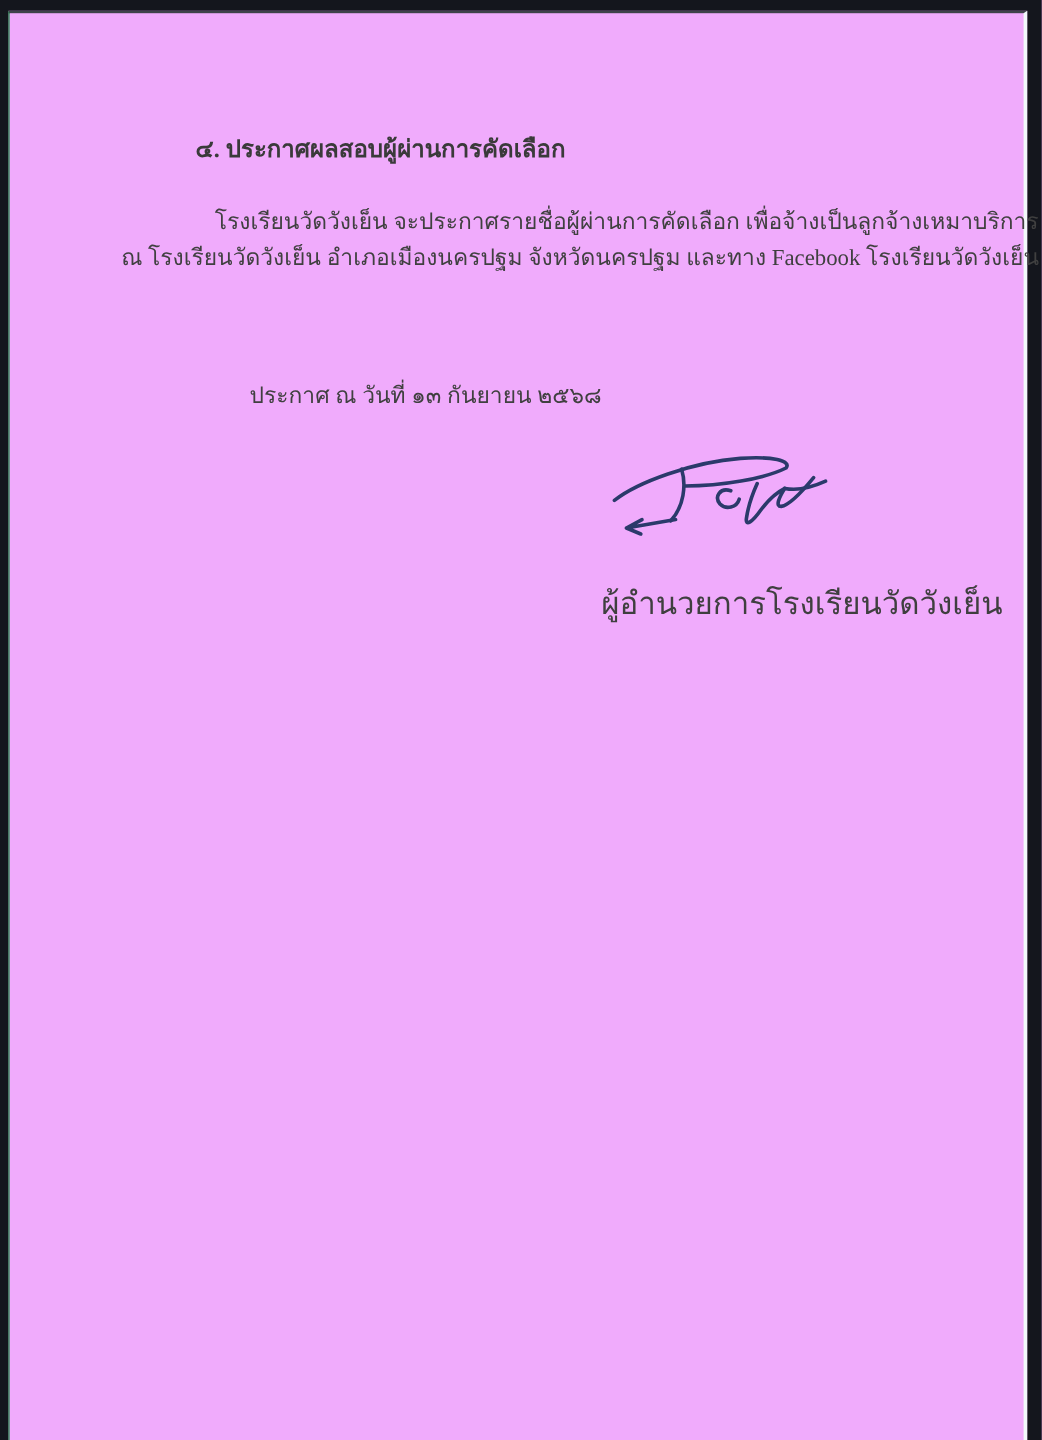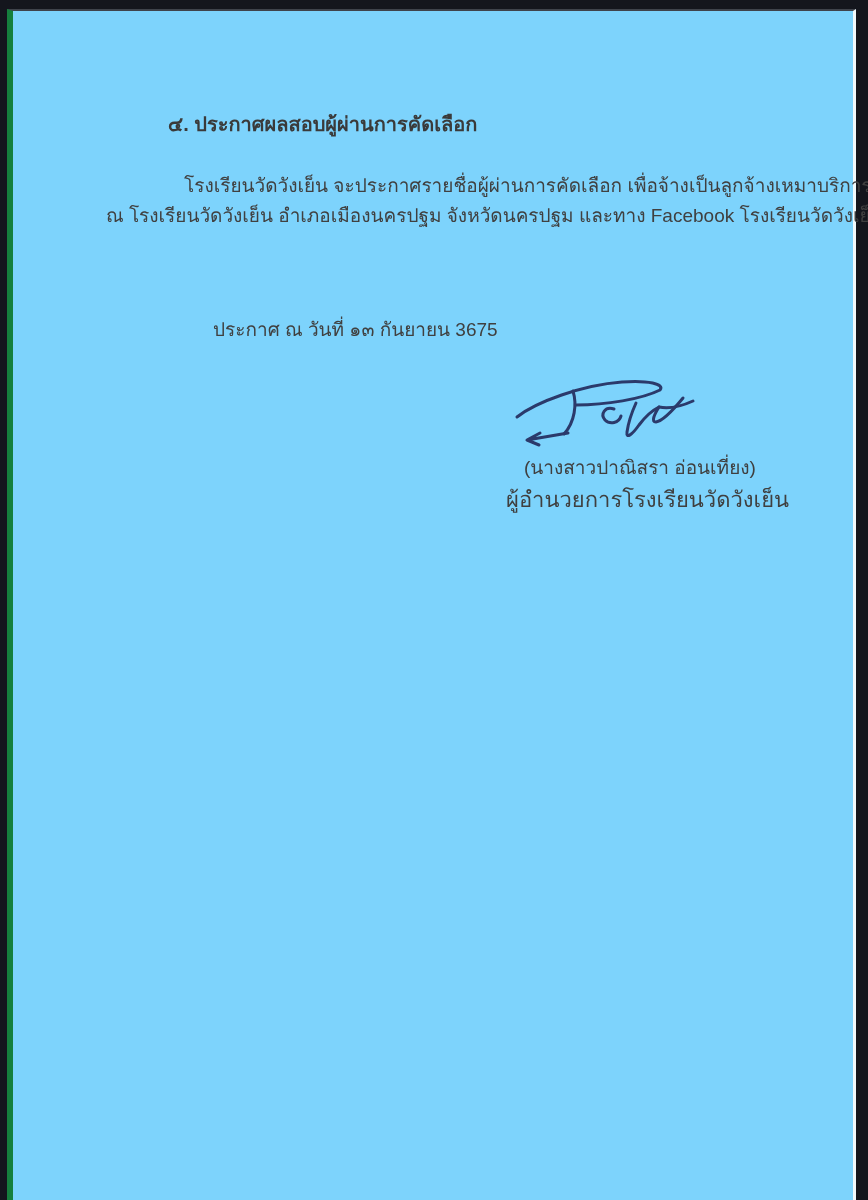--- a/index.html
+++ b/index.html
@@ -18,25 +18,26 @@
     position: absolute;
     inset: 0;
     background: #14161d;
   }
   .paper {
     position: absolute;
     left: 7px;
     top: 9px;
     right: 12px;
     bottom: 0;
-    background: #7dd3fc;
+    background: #f0abfc;
     border-top: 2px solid #3f434b;
-    border-left: 6px solid #15803d;
+    border-left: 1px solid #15803d;
     border-right: 3px solid #f2fafb;
     box-sizing: border-box;
+    font-family: Liberation Serif, serif;
   }
   .heading {
     position: absolute;
     left: 155px;
     top: 97px;
     font-size: 20px;
     font-weight: 700;
     color: #3a3a3a;
     white-space: nowrap;
   }
@@ -80,21 +81,21 @@
     left: 511px;
     top: 441px;
     font-size: 19px;
     color: #3f3f3f;
     white-space: nowrap;
   }
   .sig-title {
     position: absolute;
     left: 493px;
     top: 471px;
-    font-size: 22px;
+    font-size: 26px;
     color: #3f3f3f;
     white-space: nowrap;
   }
 </style>
 </head>
 <body>
 
 <div class="scan-frame">
   <div class="paper">
 
@@ -102,29 +103,28 @@
 
     <div class="body-para">
       <div class="body-line indented">
         <span>โรงเรียนวัดวังเย็น จะประกาศรายชื่อผู้ผ่านการคัดเลือก เพื่อจ้างเป็นลูกจ้างเหมาบริการ ตำแหน่งธุรการ</span>
       </div>
       <div class="body-line">
         <span>ณ โรงเรียนวัดวังเย็น อำเภอเมืองนครปฐม จังหวัดนครปฐม และทาง Facebook โรงเรียนวัดวังเย็น นฐ </span>
       </div>
     </div>
 
-    <div class="issued-line">ประกาศ ณ วันที่ ๑๓ กันยายน 3675</div>
+    <div class="issued-line">ประกาศ ณ วันที่ ๑๓ กันยายน ๒๕๖๘</div>
 
     <svg class="signature-svg" viewBox="0 0 196 88" fill="none" xmlns="http://www.w3.org/2000/svg">
       <path stroke-width="3" stroke-linecap="round" stroke-linejoin="round" fill="none" d="M 7,46 C 26,31 72,14 112,11 C 138,9 155,13 150,19 C 132,28 96,34 66,34" stroke="#2b3a6b"></path>
       <path stroke-width="3" stroke-linecap="round" stroke-linejoin="round" fill="none" d="M 63,20 C 67,33 65,51 54,63" stroke="#2b3a6b"></path>
       <path stroke-width="3" stroke-linecap="round" stroke-linejoin="round" fill="none" d="M 58,62 L 17,69 L 30,62 M 17,69 L 29,74" stroke="#2b3a6b"></path>
       <path stroke-width="3" stroke-linecap="round" stroke-linejoin="round" fill="none" d="M 104,38 C 95,35 90,43 95,49 C 100,54 109,52 111,45" stroke="#2b3a6b"></path>
       <path stroke-width="3" stroke-linecap="round" stroke-linejoin="round" fill="none" d="M 126,32 C 121,43 118,54 117,61 C 116,68 122,64 129,54 C 135,46 141,40 149,36 C 144,44 141,51 146,51 C 153,50 164,38 173,27" stroke="#2b3a6b"></path>
       <path stroke-width="3" stroke-linecap="round" stroke-linejoin="round" fill="none" d="M 149,36 C 159,38 172,35 183,30" stroke="#2b3a6b"></path>
     </svg>
 
-    <div class="sig-name">(นางสาวปาณิสรา อ่อนเที่ยง)</div>
 
     <div class="sig-title">ผู้อำนวยการโรงเรียนวัดวังเย็น</div>
 
   </div>
 </div>
 
 </body></html>

